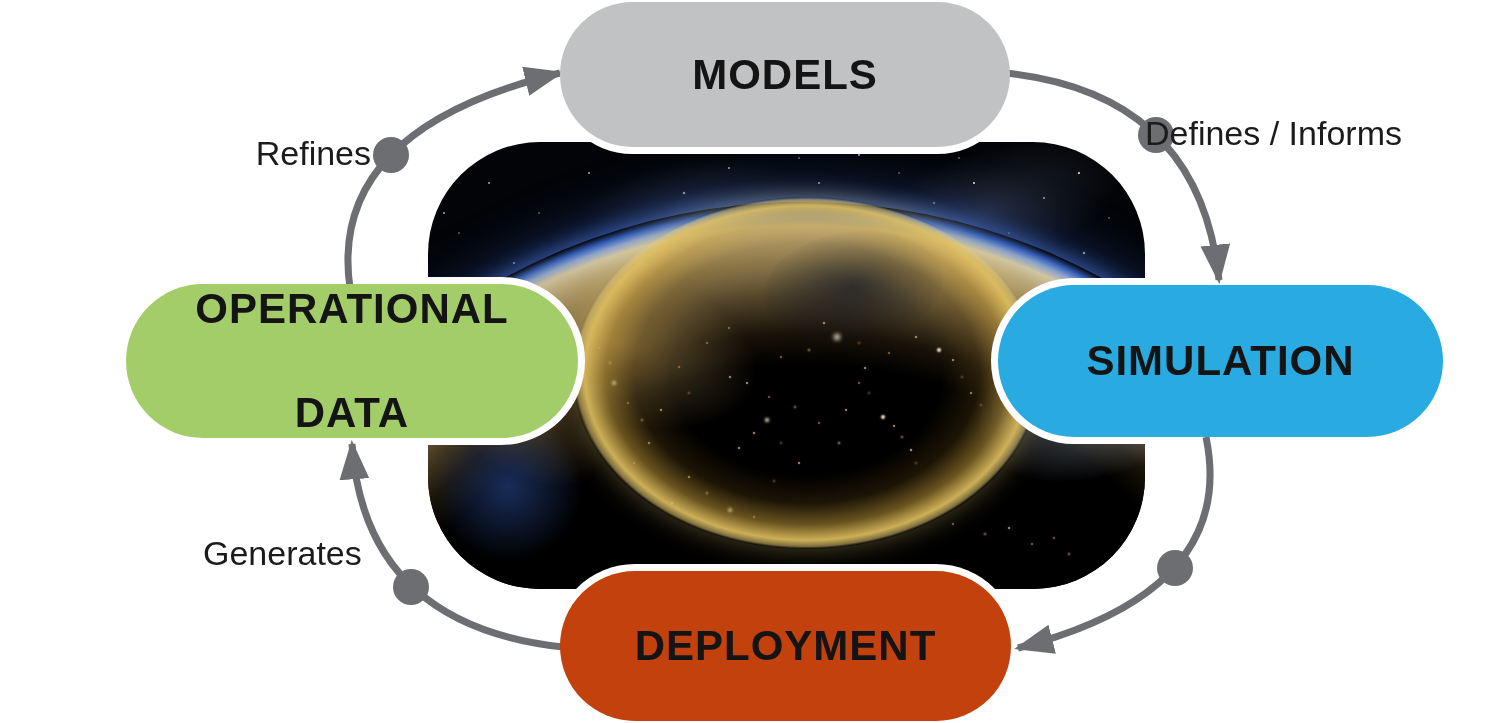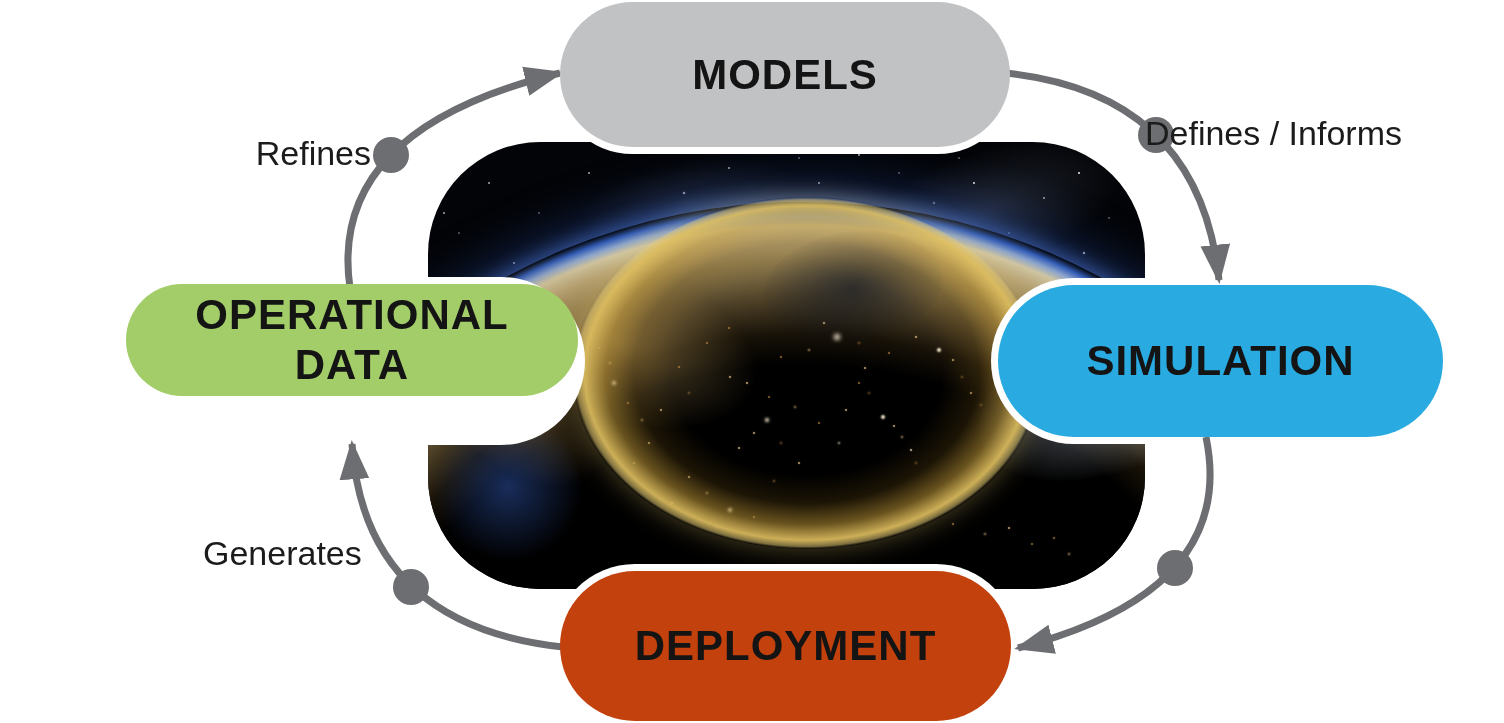--- a/index.html
+++ b/index.html
@@ -93,21 +93,21 @@
 
   
   .arcs{position:absolute;left:0;top:0;z-index:3;}
 
   
   .pill{position:absolute;display:flex;align-items:center;justify-content:center;
         border-radius:999px;z-index:4;color:#141414;font-weight:bold;font-size:42px;
         letter-spacing:1px;text-align:center;line-height:1.18;}
   .pill-models{left:517px;top:2px;width:450px;height:145px;background:#C1C2C4;}
   .pill-simulation{left:955px;top:285px;width:445px;height:152px;background:#29ABE2;}
-  .pill-operational{left:83px;top:284px;width:452px;height:112px;background:#A3CD69;flex-direction:column;}
+  .pill-operational{left:83px;top:284px;width:452px;height:154px;background:#A3CD69;flex-direction:column;justify-content:space-between;}
   .pill-deployment{left:517px;top:571px;width:451px;height:150px;background:#c2410c;}
 
   
   .edge-label{position:absolute;z-index:4;font-size:34px;line-height:46px;color:#1B1B1B;
               white-space:nowrap;font-weight:normal;}
   .lbl-refines{left:100px;top:130px;width:228px;text-align:right;}
   .lbl-defines{left:1102px;top:110px;}
   .lbl-validates{left:1164px;top:549px;}
   .lbl-generates{left:160px;top:530px;}
 </style>

